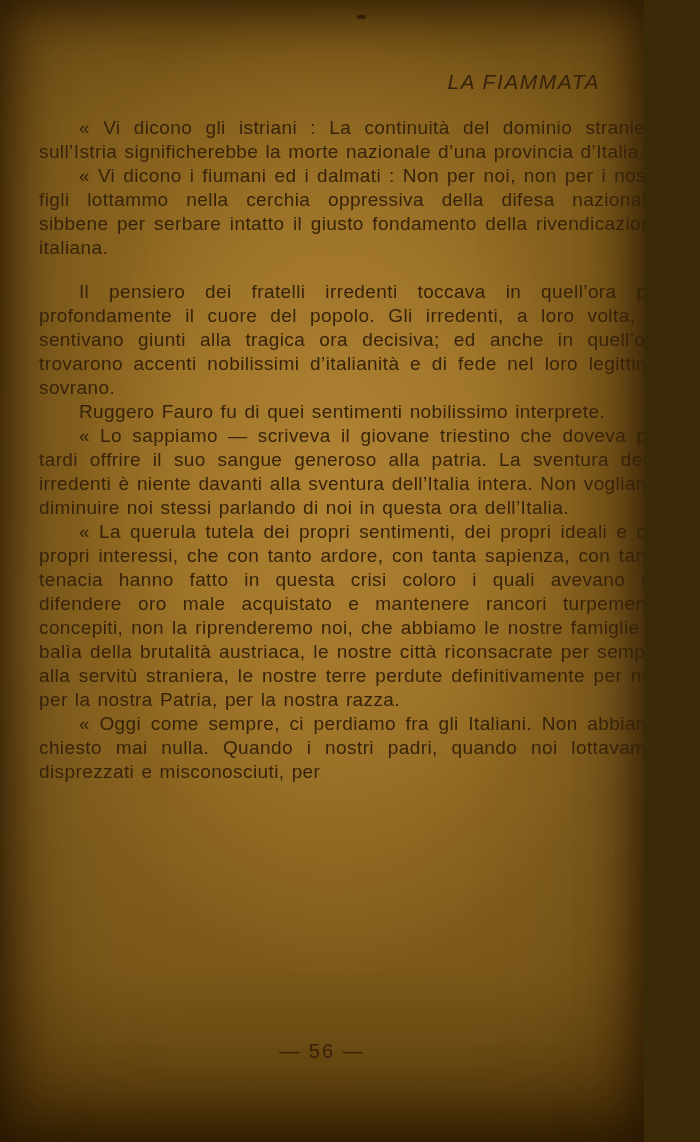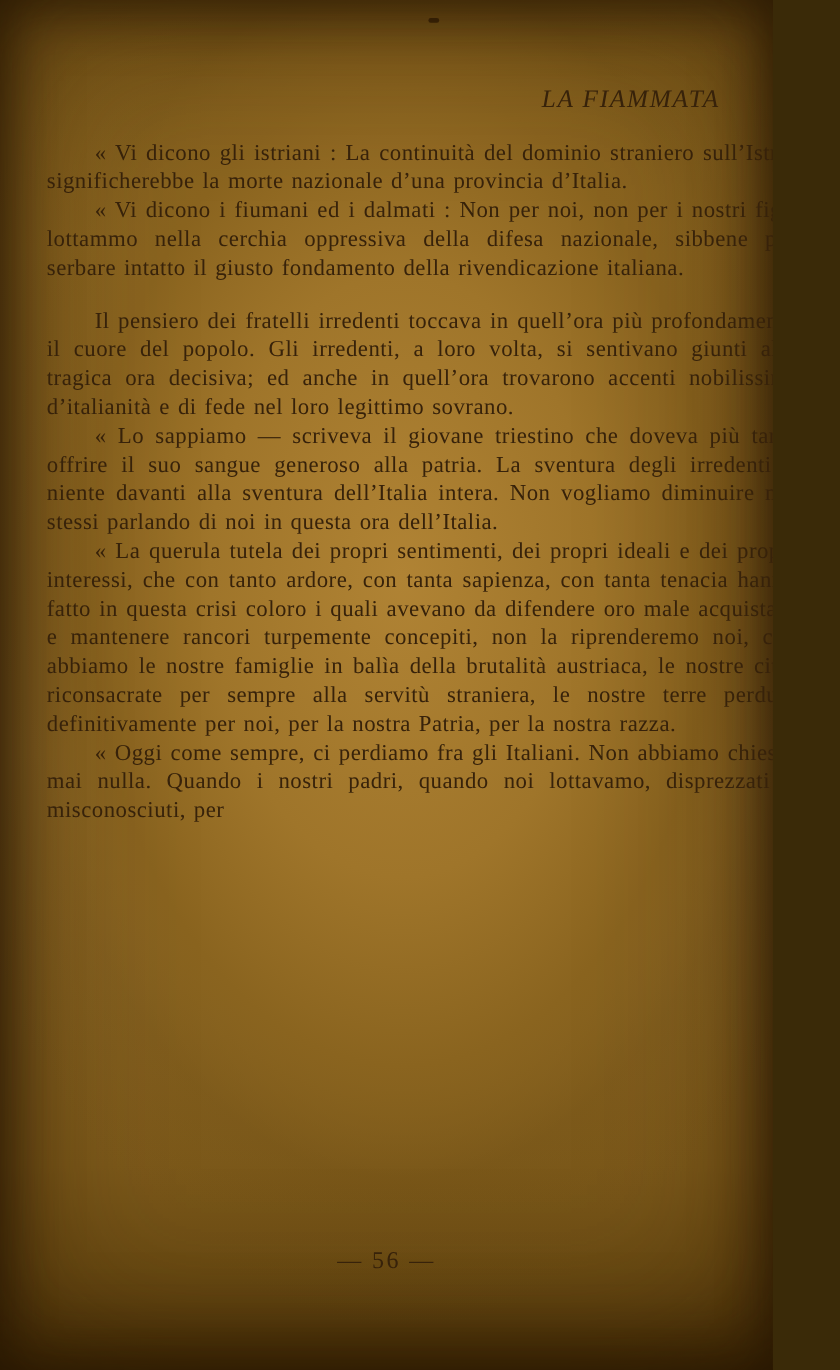--- a/index.html
+++ b/index.html
@@ -5,21 +5,21 @@
   html, body {
     margin: 0;
     padding: 0;
     background: #3a2a08;
   }
   .page {
     position: relative;
     width: 644px;
     height: 1142px;
     overflow: hidden;
-    font-family: Liberation Serif, serif;
+    font-family: Liberation Sans, sans-serif;
     color: var(--ink, #37220a);
     background:
       radial-gradient(ellipse 62% 55% at 52% 42%,
         var(--paper-center, #b08334) 0%,
         #9f752a 40%,
         #8a641f 65%,
         #74521635 80%,
         rgba(0,0,0,0) 100%),
       linear-gradient(180deg, #7c5a1a 0%, #8f6922 18%, #96702a 55%, #7c591a 85%, #5c400d 100%);
     box-shadow: inset 0 0 140px rgba(46, 26, 0, 0.62), inset 0 0 38px rgba(40, 22, 0, 0.45);
@@ -85,19 +85,20 @@
 <div class="page">
   <div class="vignette"></div>
   <div class="scan-artifact"></div>
 
   <div class="running-header">LA FIAMMATA</div>
 
   <div class="text-block">
     <p class="indent">« Vi dicono gli istriani : La continuità del dominio straniero sull’Istria significherebbe la morte nazionale d’una provincia d’Italia.</p>
     <p class="indent">« Vi dicono i fiumani ed i dalmati : Non per noi, non per i nostri figli lottammo nella cerchia oppressiva della difesa nazionale, sibbene per serbare intatto il giusto fondamento della rivendicazione italiana.</p>
     <p class="indent gap">Il pensiero dei fratelli irredenti toccava in quell’ora più profondamente il cuore del popolo. Gli irredenti, a loro volta, si sentivano giunti alla tragica ora decisiva; ed anche in quell’ora trovarono accenti nobilissimi d’italianità e di fede nel loro legittimo sovrano.</p>
+    <p class="indent">Ruggero Fauro fu di quei sentimenti nobilissimo interprete.</p>
     <p class="indent">« Lo sappiamo — scriveva il giovane triestino che doveva più tardi offrire il suo sangue generoso alla patria. La sventura degli irredenti è niente davanti alla sventura dell’Italia intera. Non vogliamo diminuire noi stessi parlando di noi in questa ora dell’Italia.</p>
     <p class="indent">« La querula tutela dei propri sentimenti, dei propri ideali e dei propri interessi, che con tanto ardore, con tanta sapienza, con tanta tenacia hanno fatto in questa crisi coloro i quali avevano da difendere oro male acquistato e mantenere rancori turpemente concepiti, non la riprenderemo noi, che abbiamo le nostre famiglie in balìa della brutalità austriaca, le nostre città riconsacrate per sempre alla servitù straniera, le nostre terre perdute definitivamente per noi, per la nostra Patria, per la nostra razza.</p>
     <p class="indent">« Oggi come sempre, ci perdiamo fra gli Italiani. Non abbiamo chiesto mai nulla. Quando i nostri padri, quando noi lottavamo, disprezzati e misconosciuti, per</p>
   </div>
 
   <div class="page-number">— 56 —</div>
 </div>
 
 </body></html>

